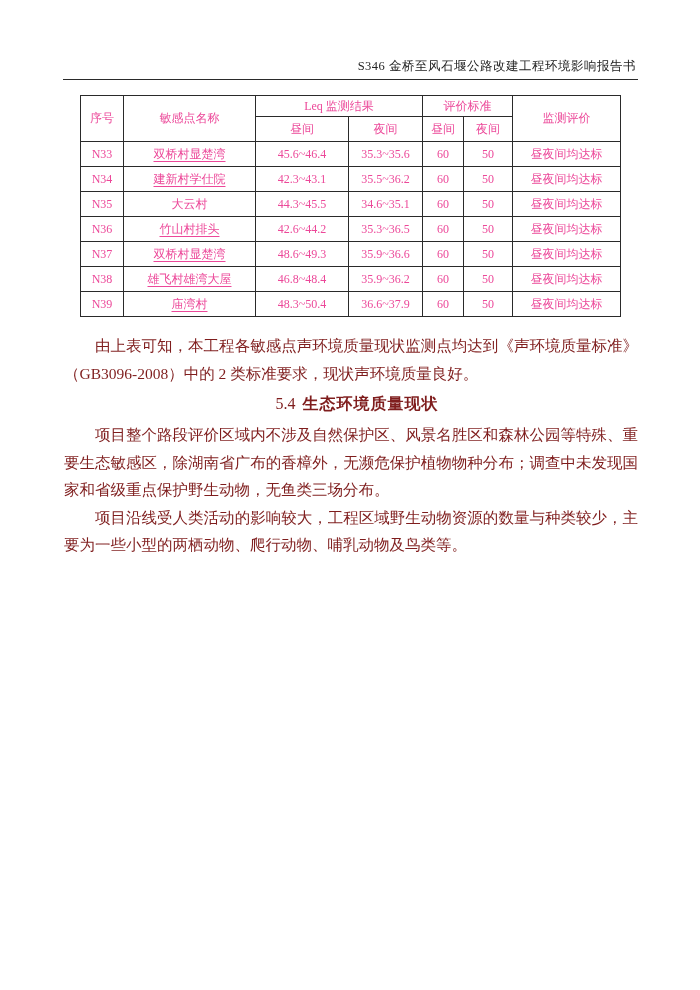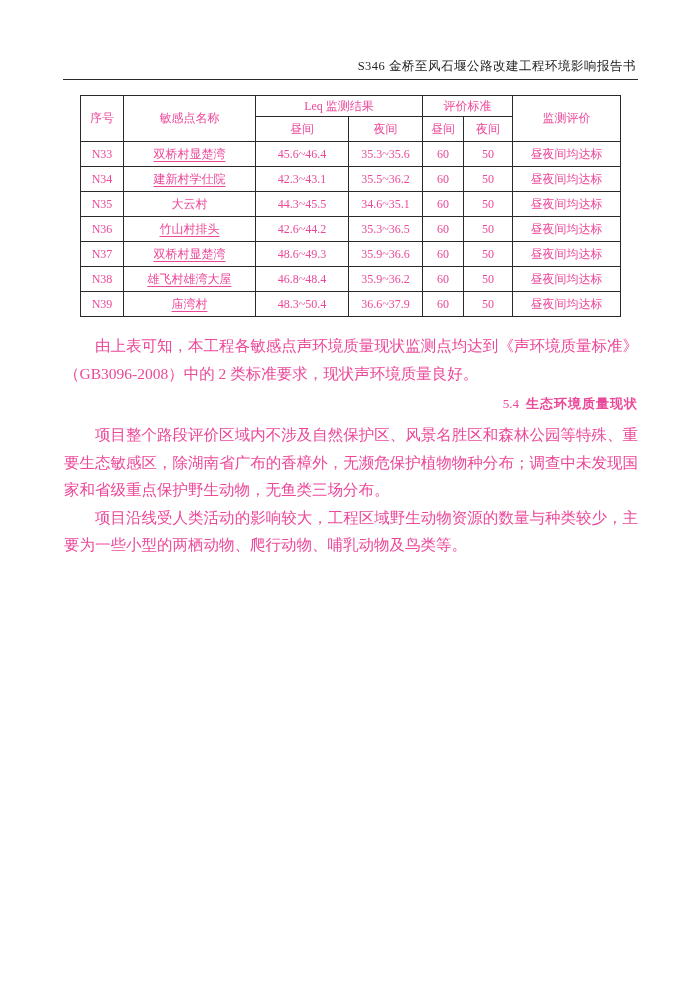--- a/index.html
+++ b/index.html
@@ -58,29 +58,29 @@
   .pname.underlined { text-decoration: underline; text-underline-offset: 3px; margin-top: 39px; }
   
   .content {
     position: absolute;
     top: 332px;
     left: 64px;
     width: 574px;
     font-size: 15.5px;
     line-height: 27.5px;
     text-align: justify;
-    color: #ec4899;
+    color: #7f1d1d;
   }
   .content p { margin: 0; text-indent: 2em; }
   h2.section {
     margin: 6px 0 6px 12px;
-    font-size: 13px;
+    font-size: 16px;
     line-height: 22px;
     font-weight: normal;
-    text-align: right;
+    text-align: center;
   }
   h2.section .sec-num {
     font-family: "Liberation Serif", "DejaVu Serif", serif;
     margin-right: 7px;
   }
   h2.section .sec-title {
     font-family: "Liberation Sans", "DejaVu Sans", sans-serif;
     font-weight: bold;
     letter-spacing: 1px;
   }

